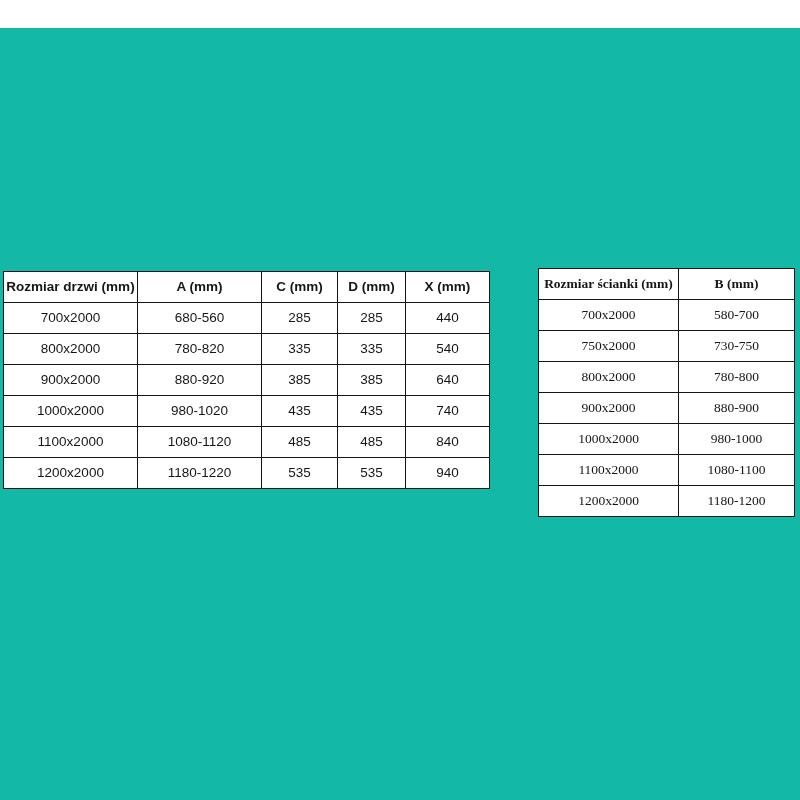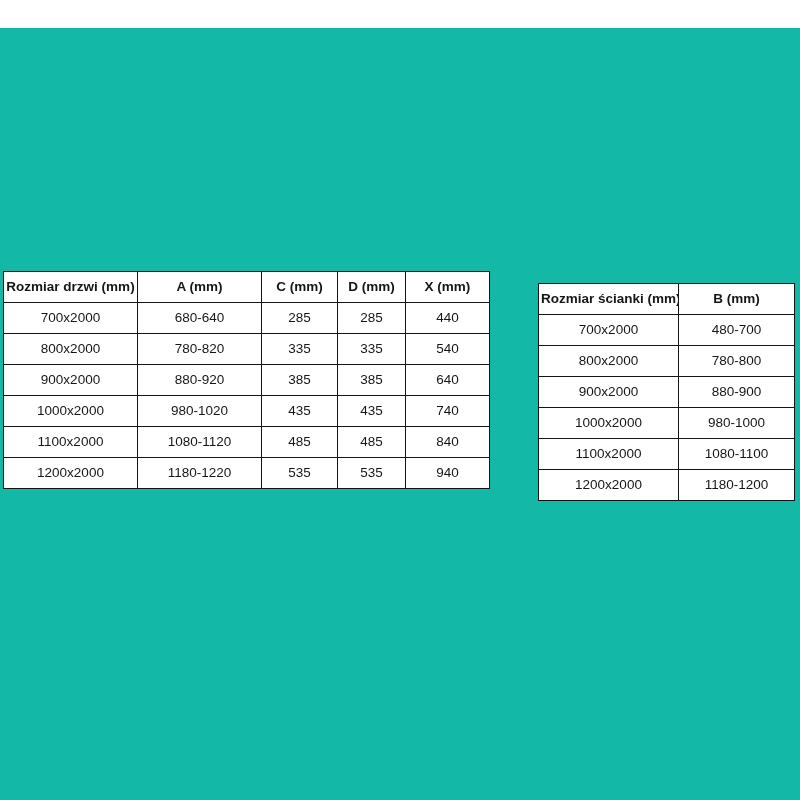--- a/index.html
+++ b/index.html
@@ -38,22 +38,23 @@
   }
   th { font-weight: bold; }
   td { font-weight: normal; text-align: center; }
   #door-table {
     left: 3px;
     top: 243px;
     width: 486px;
   }
   #wall-table {
     left: 538px;
-    top: 255px;
+    top: 240px;
     width: 256px;
+    font-family: Liberation Serif, serif;
   }
 </style>
 </head>
 <body>
 
 <div class="page">
 
   <table id="door-table">
     <colgroup>
       <col style="width:134px">
@@ -67,21 +68,21 @@
           <th>Rozmiar drzwi (mm)</th>
           <th>A (mm)</th>
           <th>C (mm)</th>
           <th>D (mm)</th>
           <th>X (mm)</th>
         </tr>
     </thead>
     <tbody>
         <tr>
           <td>700x2000</td>
-          <td>680-640</td>
+          <td>680-560</td>
           <td>285</td>
           <td>285</td>
           <td>440</td>
         </tr>
         <tr>
           <td>800x2000</td>
           <td>780-820</td>
           <td>335</td>
           <td>335</td>
           <td>540</td>
@@ -124,21 +125,25 @@
     </colgroup>
     <thead>
       <tr>
           <th>Rozmiar ścianki (mm)</th>
           <th>B (mm)</th>
         </tr>
     </thead>
     <tbody>
         <tr>
           <td>700x2000</td>
-          <td>480-700</td>
+          <td>580-700</td>
+        </tr>
+        <tr>
+          <td>750x2000</td>
+          <td>730-750</td>
         </tr>
         <tr>
           <td>800x2000</td>
           <td>780-800</td>
         </tr>
         <tr>
           <td>900x2000</td>
           <td>880-900</td>
         </tr>
         <tr>

